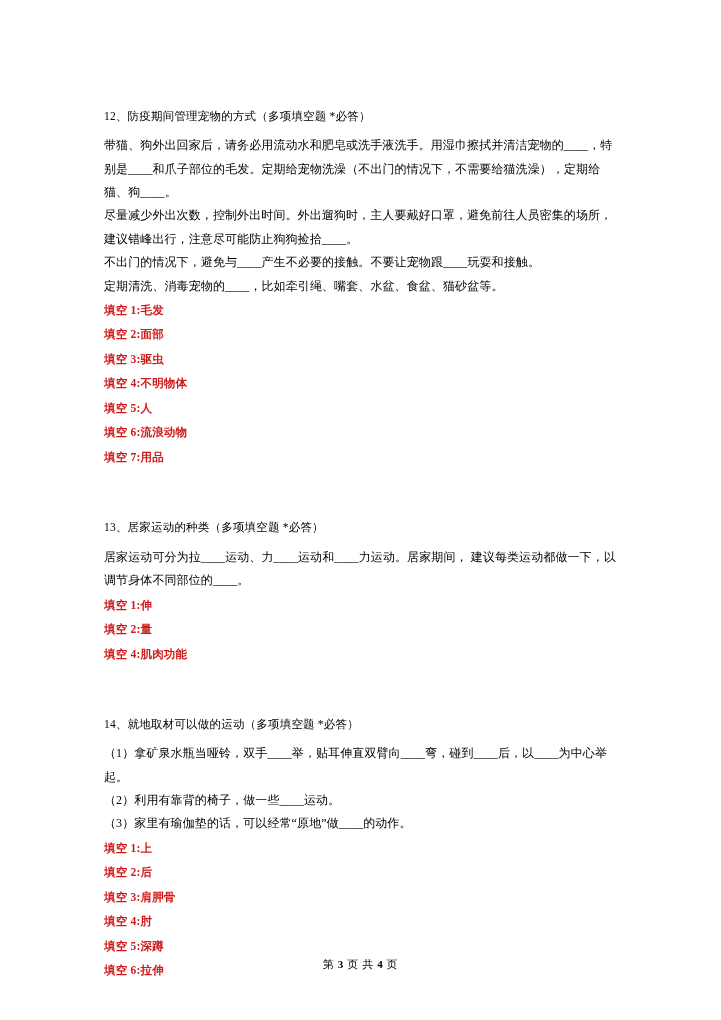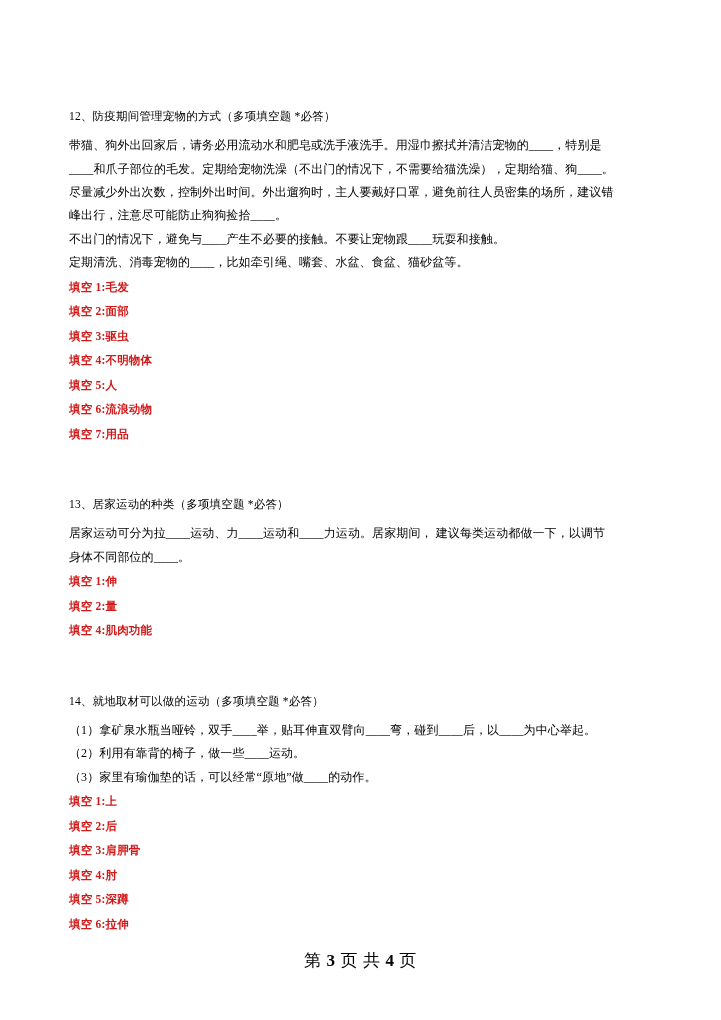--- a/index.html
+++ b/index.html
@@ -12,21 +12,21 @@
     background: #ffffff;
     font-family: "Liberation Serif", "DejaVu Serif", serif;
     color: #000000;
     overflow: hidden;
   }
   .page {
     position: relative;
     width: 721px;
     height: 1020px;
     box-sizing: border-box;
-    padding: 108px 104px 0 69px;
+    padding: 108px 104px 0 104px;
   }
   .question-block {
     margin-bottom: 34px;
   }
   .q-title {
     font-size: 11.5px;
     line-height: 1.5;
     color: #000;
     margin-bottom: 9px;
     letter-spacing: 0.2px;
@@ -51,21 +51,21 @@
   }
   .answers {
   }
   .spacer-lg { height: 22px; }
   .footer {
     position: absolute;
     left: 0;
     right: 0;
     bottom: 48px;
     text-align: center;
-    font-size: 17px;
+    font-size: 11px;
     color: #000;
     letter-spacing: 0.6px;
   }
   .footer .num {
     font-weight: bold;
   }
 </style>
 </head>
 <body>
 

